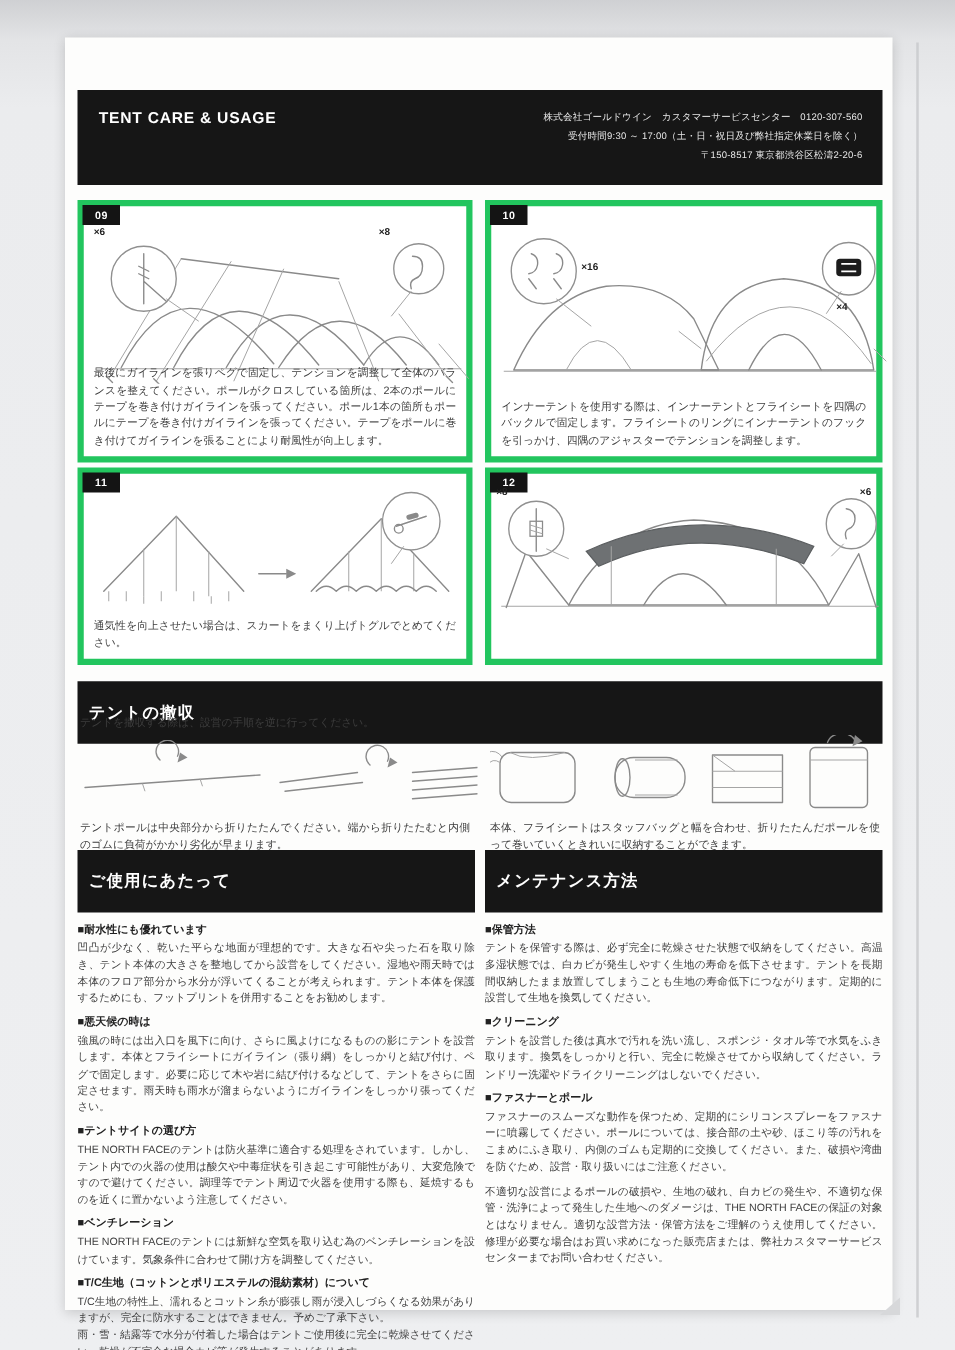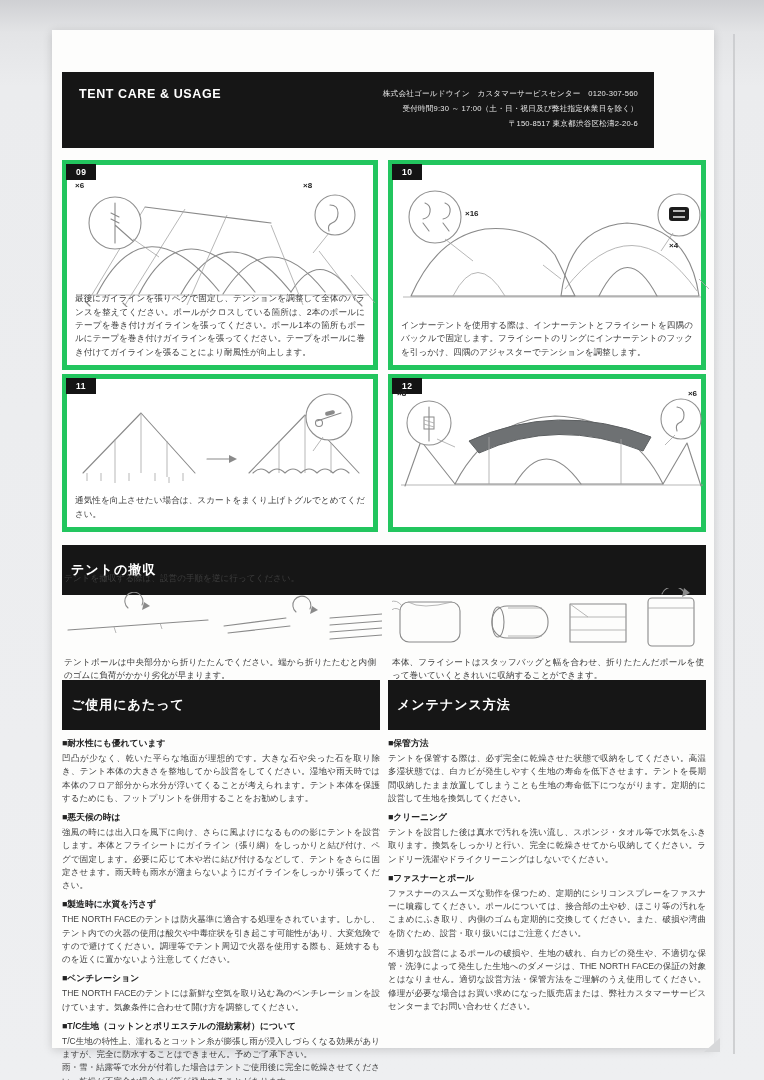--- a/index.html
+++ b/index.html
@@ -11,21 +11,21 @@
   }
   .photo-line{position:absolute;top:34px;bottom:26px;left:733px;width:2px;background:#c9cacc;opacity:.85}
   .page{
     position:absolute;left:52px;top:30px;width:662px;height:1018px;
     background:#fdfdfc;box-shadow:0 2px 9px rgba(0,0,0,.16);
   }
   .corner-curl{position:absolute;right:-6px;bottom:-4px;width:0;height:0;
     border-left:16px solid transparent;border-bottom:14px solid #d7d8da}
 
   
-  .hdr{position:absolute;left:10px;top:42px;width:592px;height:76px;background:#161616;
+  .hdr{position:absolute;left:10px;top:42px;width:644px;height:76px;background:#161616;
     display:flex;justify-content:space-between;align-items:flex-start;padding:15px 16px 0 17px}
   .hdr-title{color:#fff;font-size:12.5px;font-weight:bold;letter-spacing:.6px}
   .hdr-contact{color:#e8e8e8;font-size:7.6px;line-height:1.95;text-align:right;letter-spacing:.2px}
 
   
   .panel{position:absolute;border:5px solid #22c55e;background:#fff}
   .p09{left:10px; top:130px;width:316px;height:210px}
   .p10{left:336px;top:130px;width:318px;height:210px}
   .p11{left:10px; top:344px;width:316px;height:158px}
   .p12{left:336px;top:344px;width:318px;height:158px}
@@ -224,21 +224,21 @@
     <div class="bar col-bar">ご使用にあたって</div>
     <div class="sec">
       <div class="sec-h">■耐水性にも優れています</div>
       <div class="sec-b">凹凸が少なく、乾いた平らな地面が理想的です。大きな石や尖った石を取り除き、テント本体の大きさを整地してから設営をしてください。湿地や雨天時では本体のフロア部分から水分が浮いてくることが考えられます。テント本体を保護するためにも、フットプリントを併用することをお勧めします。</div>
     </div>
     <div class="sec">
       <div class="sec-h">■悪天候の時は</div>
       <div class="sec-b">強風の時には出入口を風下に向け、さらに風よけになるものの影にテントを設営します。本体とフライシートにガイライン（張り綱）をしっかりと結び付け、ペグで固定します。必要に応じて木や岩に結び付けるなどして、テントをさらに固定させます。雨天時も雨水が溜まらないようにガイラインをしっかり張ってください。</div>
     </div>
     <div class="sec">
-      <div class="sec-h">■製造時に水質を汚さず</div>
+      <div class="sec-h">■テントサイトの選び方</div>
       <div class="sec-b">THE NORTH FACEのテントは防火基準に適合する処理をされています。しかし、テント内での火器の使用は酸欠や中毒症状を引き起こす可能性があり、大変危険ですので避けてください。調理等でテント周辺で火器を使用する際も、延焼するものを近くに置かないよう注意してください。</div>
     </div>
     <div class="sec">
       <div class="sec-h">■ベンチレーション</div>
       <div class="sec-b">THE NORTH FACEのテントには新鮮な空気を取り込む為のベンチレーションを設けています。気象条件に合わせて開け方を調整してください。</div>
     </div>
     <div class="sec">
       <div class="sec-h">■T/C生地（コットンとポリエステルの混紡素材）について</div>
       <div class="sec-b">T/C生地の特性上、濡れるとコットン糸が膨張し雨が浸入しづらくなる効果がありますが、完全に防水することはできません。予めご了承下さい。
 雨・雪・結露等で水分が付着した場合はテントご使用後に完全に乾燥させてください。乾燥が不完全な場合カビ等が発生することがあります。</div>

